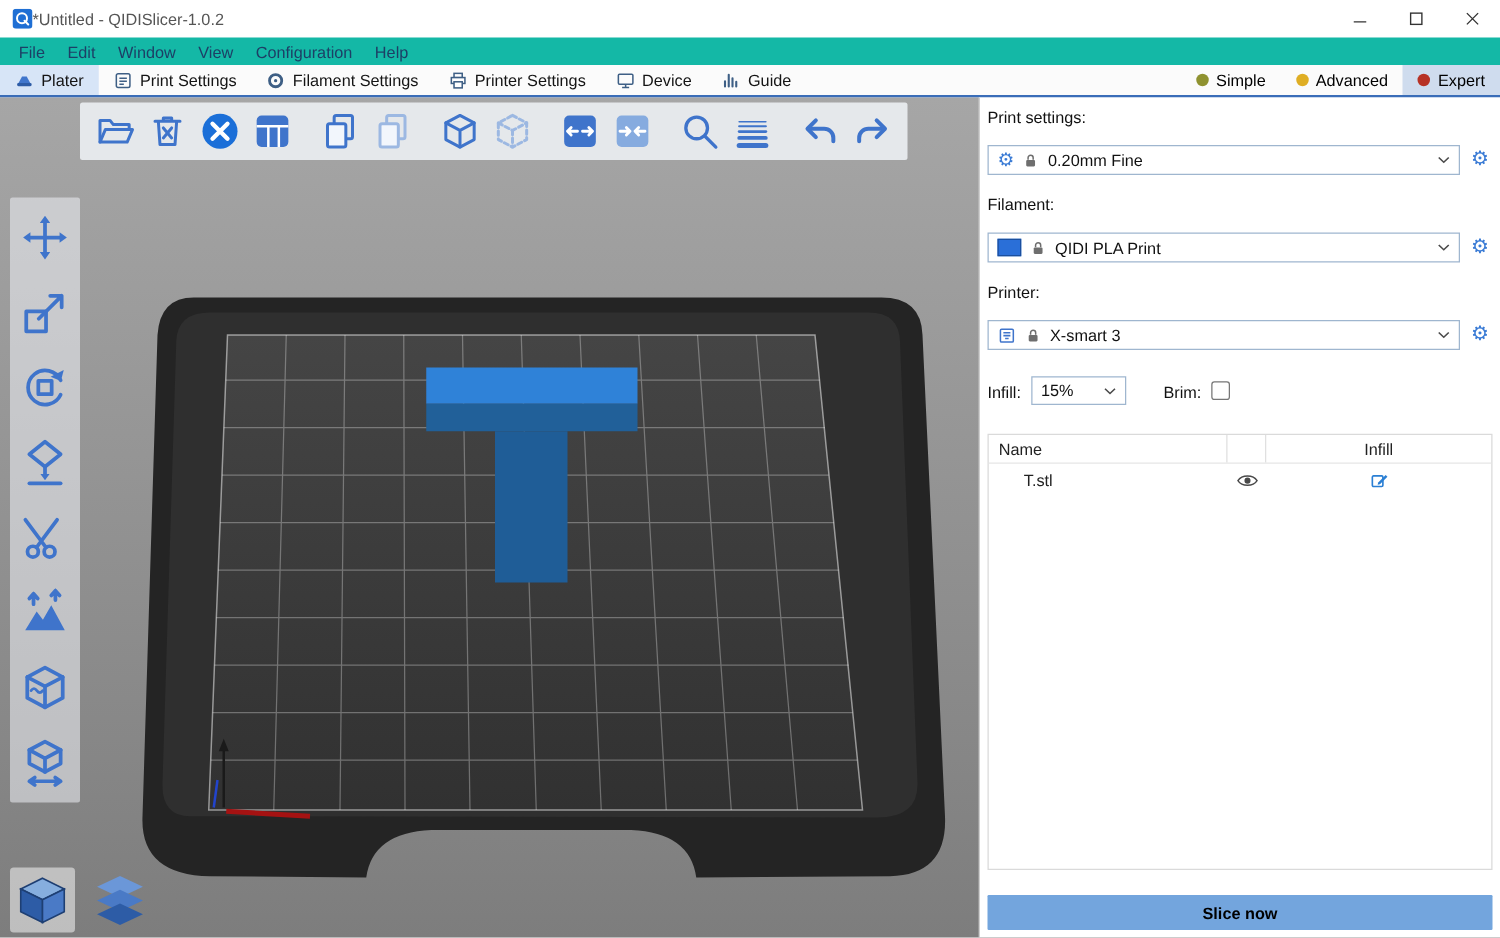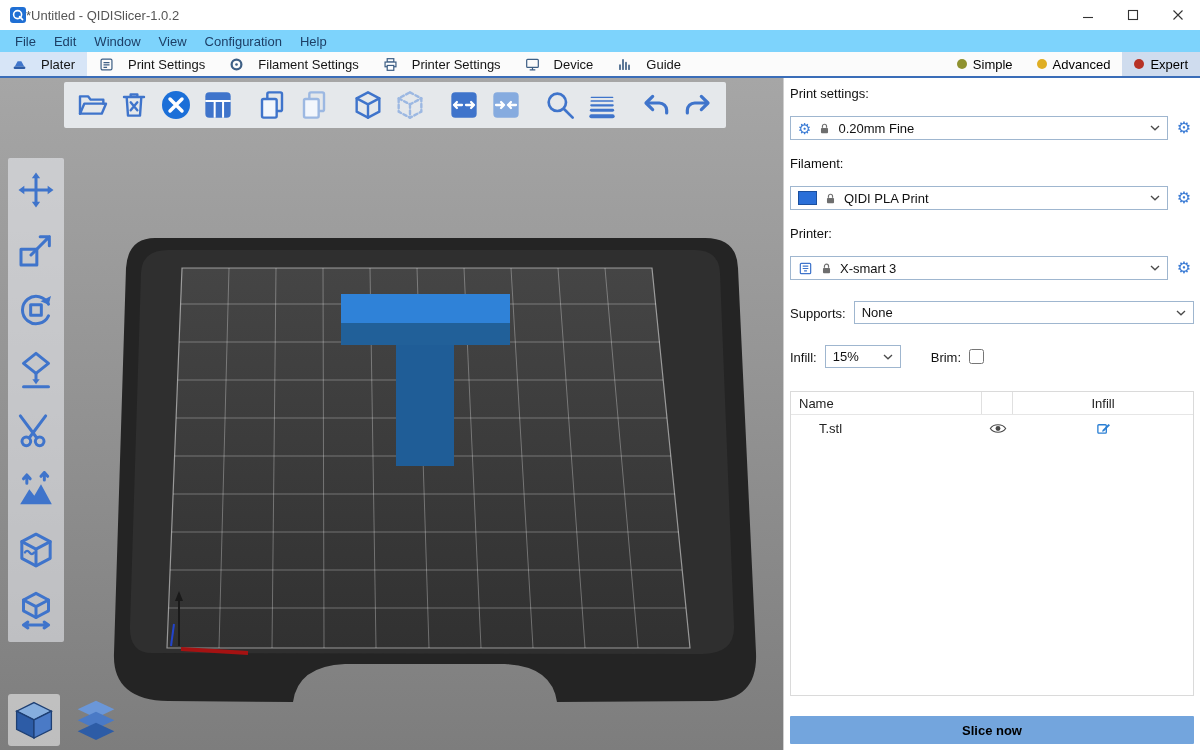--- a/index.html
+++ b/index.html
@@ -9,26 +9,26 @@
   button{border:none;background:none;padding:0;font:inherit;cursor:pointer;}
 
   
   .titlebar{height:30px;display:flex;align-items:center;gap:0;padding-left:10px;color:#555;background:#fff;}
   .app-icon svg{width:16px;height:16px;display:block;}
   .win-controls{margin-left:auto;display:flex;height:100%;}
   .wc{width:45px;display:flex;align-items:center;justify-content:center;}
   .wc svg{width:12px;height:12px;}
 
   
-  .menubar{height:22px;display:flex;align-items:center;padding:0 6px;color:#1d3f66;background:#7dd3fc;}
+  .menubar{height:22px;display:flex;align-items:center;padding:0 6px;color:#1d3f66;background:#14b8a6;}
   .menu-item{padding:2px 9px;cursor:default;}
 
   
   .tabbar{height:26px;box-sizing:border-box;display:flex;align-items:stretch;border-bottom:2px solid #3a6db8;background:#fbfbfb;}
-  .tab{display:flex;align-items:center;gap:14px;padding:0 12px;color:#141414;}
+  .tab{display:flex;align-items:center;gap:6px;padding:0 12px;color:#141414;}
   .tab.active{background:#d7e5f7;}
   .tab svg{width:15px;height:15px;display:block;}
   .modes{margin-left:auto;display:flex;}
   .mode{display:flex;align-items:center;gap:6px;padding:0 12px;}
   .mode.active{background:#cfdcee;}
   .dot{width:10px;height:10px;border-radius:50%;display:inline-block;}
 
   
   .main{display:flex;height:672px;}
   .viewport{flex:1;position:relative;overflow:hidden;
@@ -455,31 +455,20 @@
           <span>X-smart 3</span>
           <span class="chev">
               <svg viewBox="0 0 10 6" width="10" height="6">
                 <path d="M1 1 L5 4.8 L9 1" fill="none" stroke="#4a4a4a" stroke-width="1.3"></path>
               </svg>
             </span>
         </div>
         <button class="gear-btn">⚙</button>
       </div>
 
-      <div class="inline-row">
-        <span class="plabel">Supports:</span>
-        <div class="combo small supports">
-          <span>None</span>
-          <span class="chev">
-              <svg viewBox="0 0 10 6" width="10" height="6">
-                <path d="M1 1 L5 4.8 L9 1" fill="none" stroke="#4a4a4a" stroke-width="1.3"></path>
-              </svg>
-            </span>
-        </div>
-      </div>
 
       <div class="inline-row">
         <span class="plabel">Infill:</span>
         <div class="combo small infill">
           <span>15%</span>
           <span class="chev">
               <svg viewBox="0 0 10 6" width="10" height="6">
                 <path d="M1 1 L5 4.8 L9 1" fill="none" stroke="#4a4a4a" stroke-width="1.3"></path>
               </svg>
             </span>

